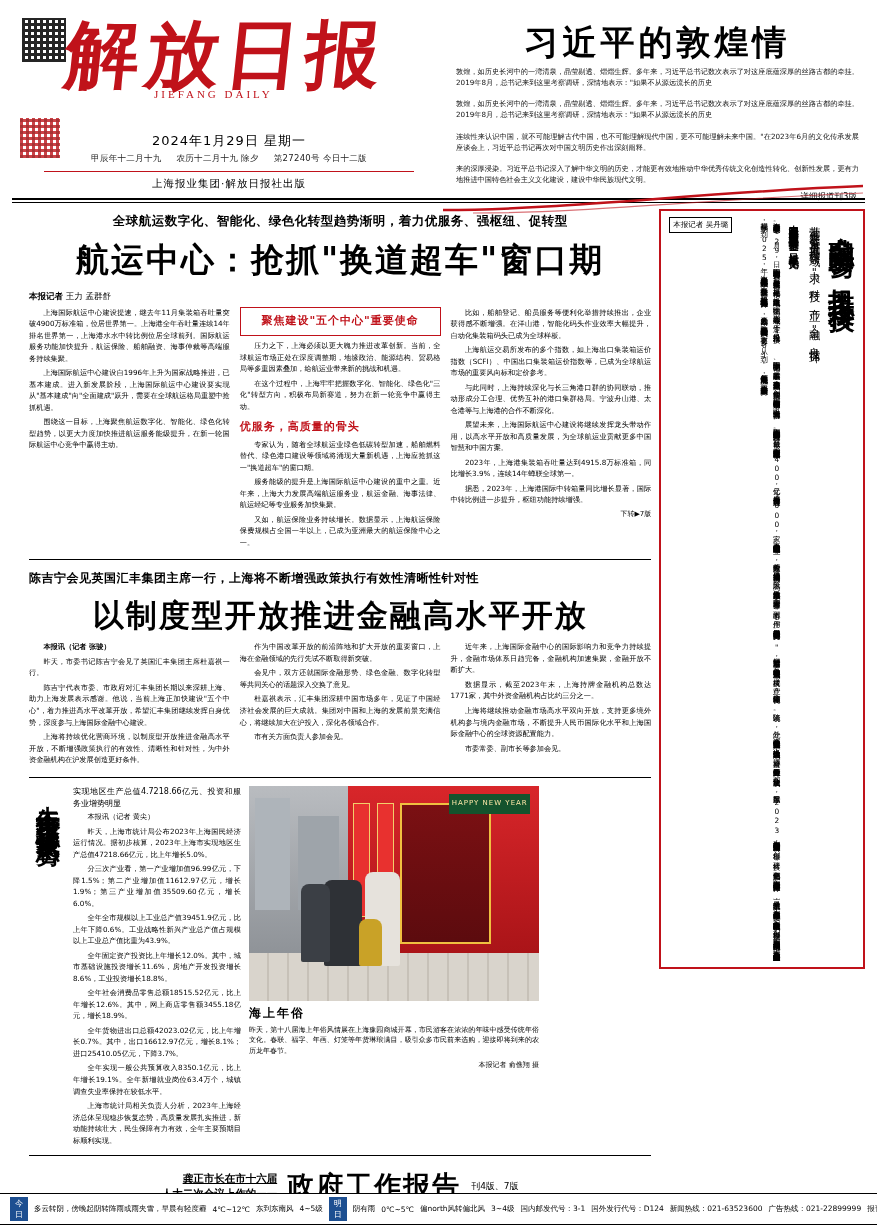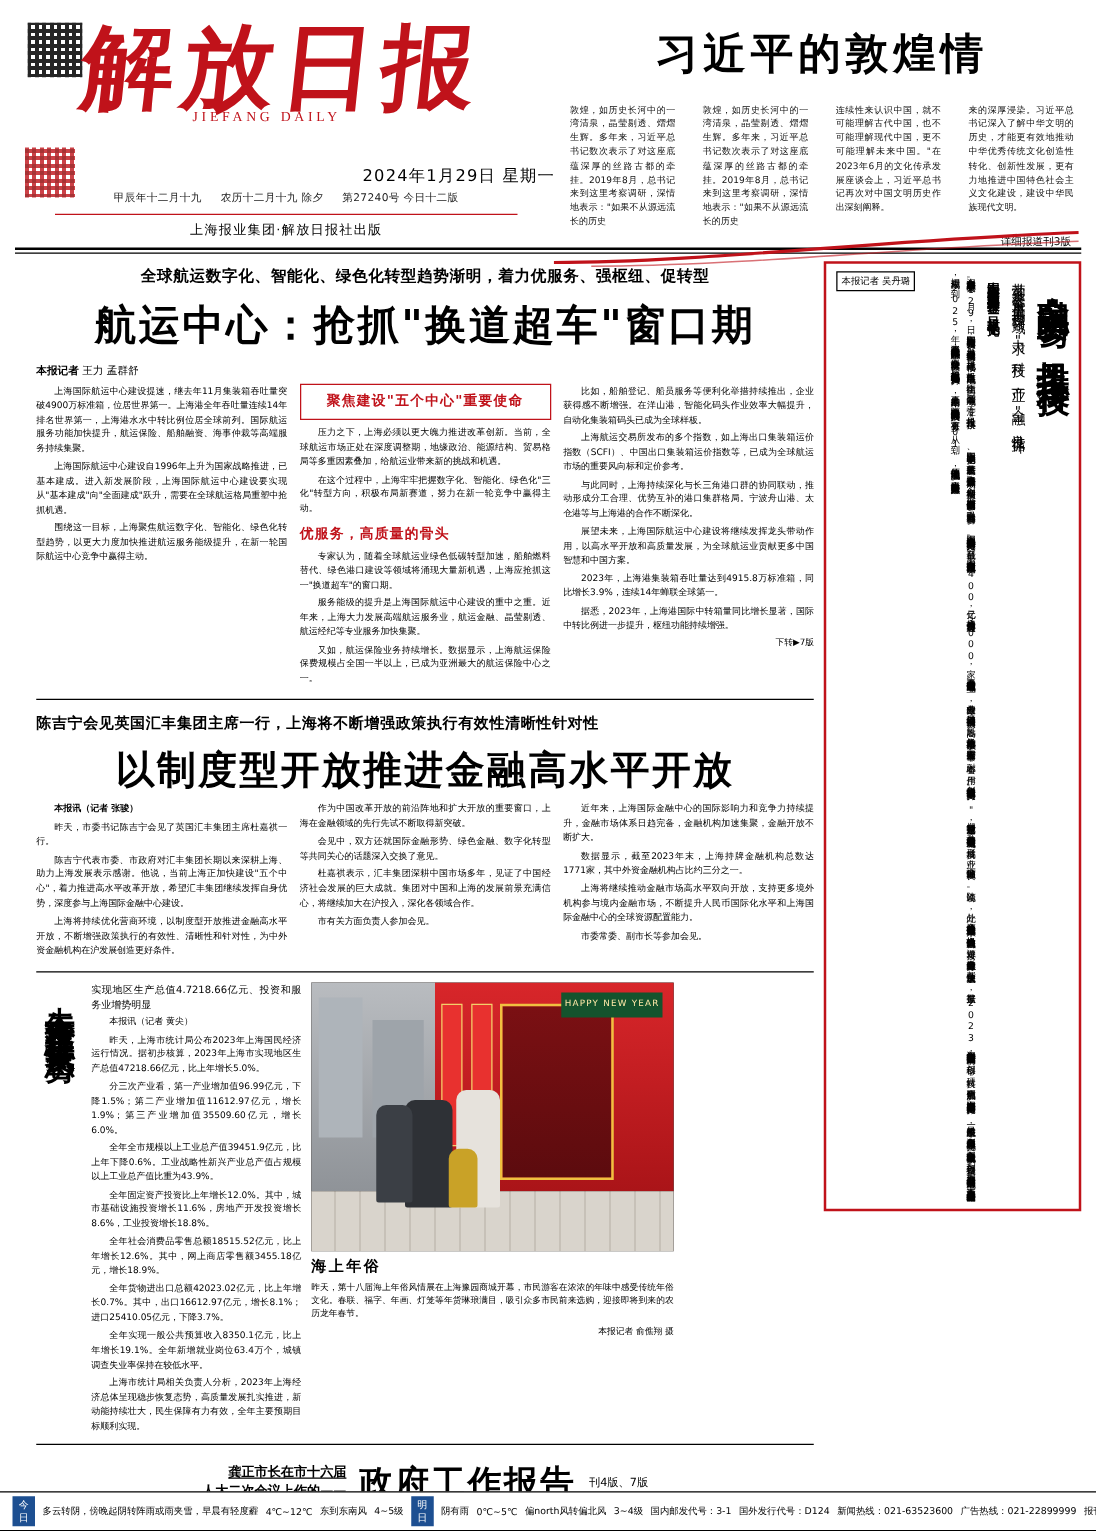--- a/index.html
+++ b/index.html
@@ -79,21 +79,21 @@
     height: 40px;
     background:
       repeating-linear-gradient(0deg, #c0121a 0 3px, #fff 3px 6px),
       repeating-linear-gradient(90deg, #c0121a 0 3px, #fff 3px 6px);
     background-blend-mode: multiply;
     opacity: .8;
   }
   .dateline {
     font-family: "DejaVu Sans", sans-serif;
     font-size: 13px;
-    text-align: right;
+    text-align: center;
     margin-top: 4px;
     letter-spacing: 1px;
   }
   .dateline-sub {
     font-size: 8.5px;
     text-align: center;
     color: #222;
     margin-top: 3px;
     letter-spacing: .3px;
   }
@@ -117,23 +117,23 @@
   .head-title {
     font-family: Liberation Serif, serif;
     font-weight: bold;
     font-size: 34px;
     text-align: center;
     letter-spacing: 4px;
     margin-top: 12px;
   }
   .head-cols {
     display: flex;
-    gap: 22px;
-    margin-top: 16px;
+    gap: 10px;
     padding: 0 4px;
+    flex-direction: column;
   }
   .head-cols .c {
     flex: 1;
     font-size: 7.2px;
     line-height: 1.55;
     text-align: justify;
     color: #111;
   }
   .head-more {
     text-align: right;
@@ -511,21 +511,21 @@
           <p>围绕这一目标，上海聚焦航运数字化、智能化、绿色化转型趋势，以更大力度加快推进航运服务能级提升，在新一轮国际航运中心竞争中赢得主动。</p>
         </div>
         <div class="c">
           <div class="mission-box">
             <div class="mission-title">聚焦建设"五个中心"重要使命</div>
           </div>
           <p>压力之下，上海必须以更大魄力推进改革创新。当前，全球航运市场正处在深度调整期，地缘政治、能源结构、贸易格局等多重因素叠加，给航运业带来新的挑战和机遇。</p>
           <p>在这个过程中，上海牢牢把握数字化、智能化、绿色化"三化"转型方向，积极布局新赛道，努力在新一轮竞争中赢得主动。</p>
           <div class="sub-head">优服务，高质量的骨头</div>
           <p>专家认为，随着全球航运业绿色低碳转型加速，船舶燃料替代、绿色港口建设等领域将涌现大量新机遇，上海应抢抓这一"换道超车"的窗口期。</p>
-          <p>服务能级的提升是上海国际航运中心建设的重中之重。近年来，上海大力发展高端航运服务业，航运金融、晶莹剔透、航运经纪等专业服务加快集聚。</p>
+          <p>服务能级的提升是上海国际航运中心建设的重中之重。近年来，上海大力发展高端航运服务业，航运金融、海事法律、航运经纪等专业服务加快集聚。</p>
           <p>又如，航运保险业务持续增长。数据显示，上海航运保险保费规模占全国一半以上，已成为亚洲最大的航运保险中心之一。</p>
         </div>
         <div class="c">
           <p>比如，船舶登记、船员服务等便利化举措持续推出，企业获得感不断增强。在洋山港，智能化码头作业效率大幅提升，自动化集装箱码头已成为全球样板。</p>
           <p>上海航运交易所发布的多个指数，如上海出口集装箱运价指数（SCFI）、中国出口集装箱运价指数等，已成为全球航运市场的重要风向标和定价参考。</p>
           <p>与此同时，上海持续深化与长三角港口群的协同联动，推动形成分工合理、优势互补的港口集群格局。宁波舟山港、太仓港等与上海港的合作不断深化。</p>
           <p>展望未来，上海国际航运中心建设将继续发挥龙头带动作用，以高水平开放和高质量发展，为全球航运业贡献更多中国智慧和中国方案。</p>
           <p>2023年，上海港集装箱吞吐量达到4915.8万标准箱，同比增长3.9%，连续14年蝉联全球第一。</p>
           <p>据悉，2023年，上海港国际中转箱量同比增长显著，国际中转比例进一步提升，枢纽功能持续增强。</p>
           <div class="cont-note">下转▶7版</div>

